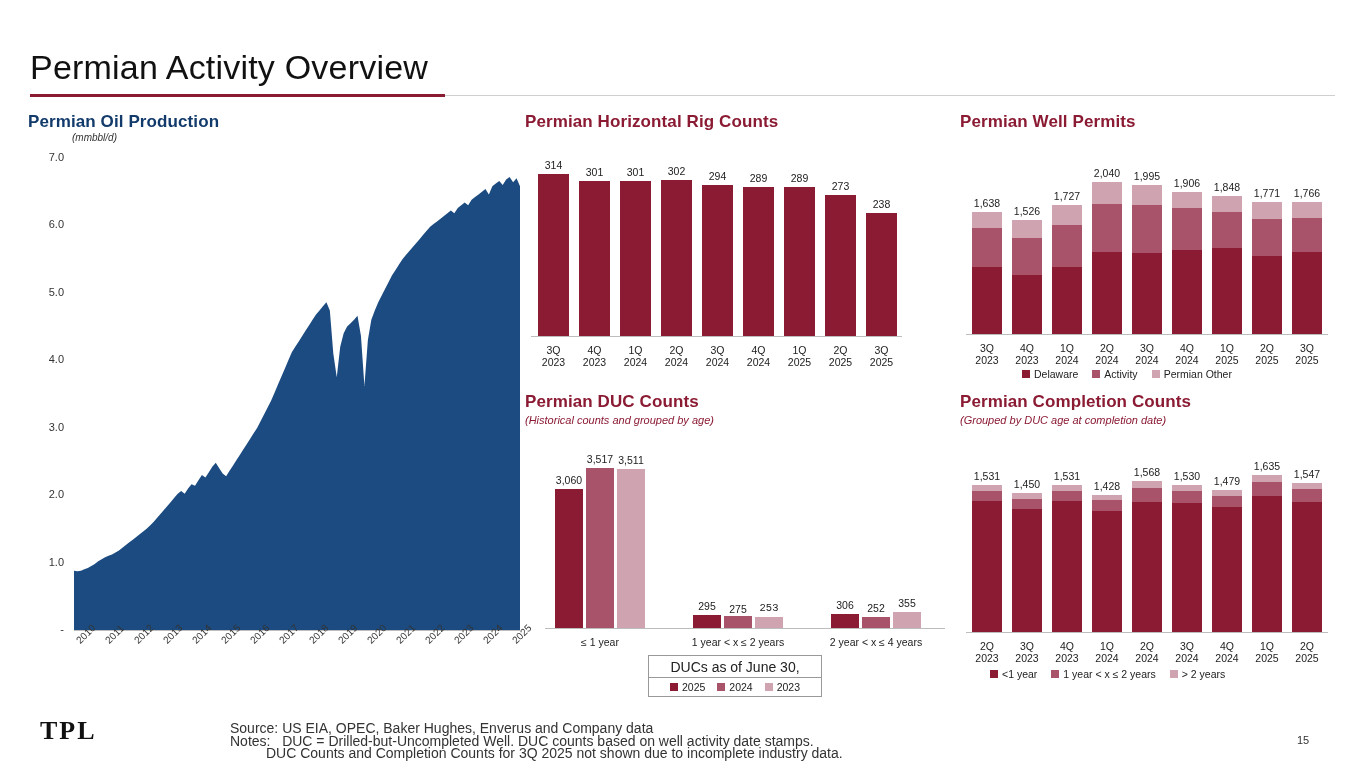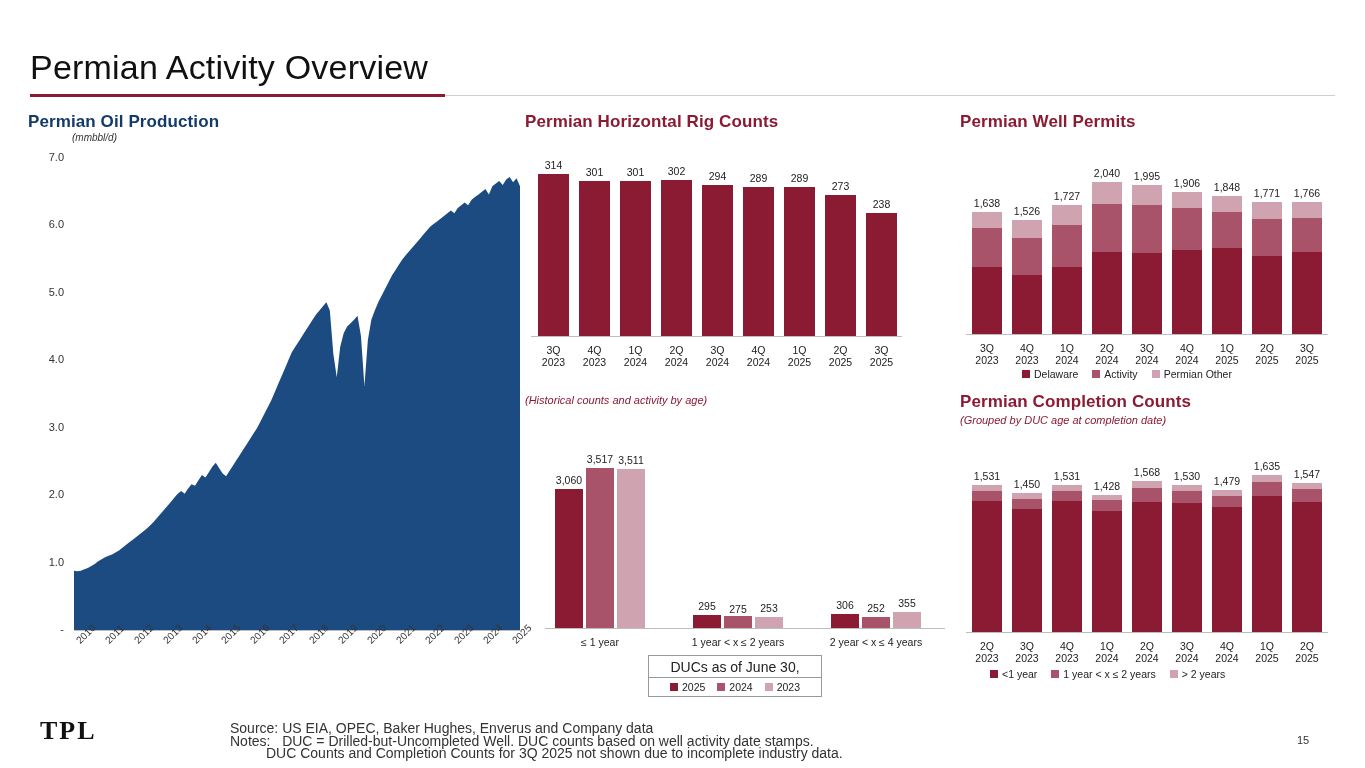--- a/index.html
+++ b/index.html
@@ -226,35 +226,36 @@
           </div>
           <div class="li">
             <span class="swatch" style="background: rgb(207, 163, 176);"></span>
             <span>Permian Other</span>
           </div>
         </div>
       </div>
   </div>
 
   <div style="position:absolute;left:525px;top:392px;width:430px;height:270px;">
-    <div class="panel-sub">(Historical counts and activity by age)</div>
+    <div class="panel-title maroon">Permian DUC Counts</div>
+    <div class="panel-sub">(Historical counts and grouped by age)</div>
     <div id="duc-chart" style="position:absolute;left:0;top:46px;width:430px;height:220px;">
         <div class="bar" style="left: 30px; top: 51.0595px; width: 28px; height: 138.941px; background: rgb(139, 26, 51);"></div>
         <div class="bar-val" style="left: 22px; top: 36.0595px; width: 44px;">3,060</div>
         <div class="bar" style="left: 61px; top: 30.3092px; width: 28px; height: 159.691px; background: rgb(168, 83, 106);"></div>
         <div class="bar-val" style="left: 53px; top: 15.3092px; width: 44px;">3,517</div>
         <div class="bar" style="left: 92px; top: 30.5816px; width: 28px; height: 159.418px; background: rgb(207, 163, 176);"></div>
         <div class="bar-val" style="left: 84px; top: 15.5816px; width: 44px;">3,511</div>
         <div class="cat-label" style="left: -4px; top: 198px; width: 158px;">≤ 1 year</div>
         <div class="bar" style="left: 168px; top: 176.605px; width: 28px; height: 13.3946px; background: rgb(139, 26, 51);"></div>
         <div class="bar-val" style="left: 160px; top: 161.605px; width: 44px;">295</div>
         <div class="bar" style="left: 199px; top: 177.514px; width: 28px; height: 12.4865px; background: rgb(168, 83, 106);"></div>
         <div class="bar-val" style="left: 191px; top: 165px; width: 44px;">275</div>
         <div class="bar" style="left: 230px; top: 178.512px; width: 28px; height: 11.4876px; background: rgb(207, 163, 176);"></div>
-        <div class="bar-val" style="left: 222px; top: 163.512px; width: 44px;">253</div>
+        <div class="bar-val" style="left: 222px; top: 163.512px; width: 44px; font-family: Liberation Mono, monospace;">253</div>
         <div class="cat-label" style="left: 134px; top: 198px; width: 158px;">1 year &lt; x ≤  2 years</div>
         <div class="bar" style="left: 306px; top: 176.106px; width: 28px; height: 13.8941px; background: rgb(139, 26, 51);"></div>
         <div class="bar-val" style="left: 298px; top: 161.106px; width: 44px;">306</div>
         <div class="bar" style="left: 337px; top: 178.558px; width: 28px; height: 11.4422px; background: rgb(168, 83, 106);"></div>
         <div class="bar-val" style="left: 329px; top: 163.558px; width: 44px;">252</div>
         <div class="bar" style="left: 368px; top: 173.881px; width: 28px; height: 16.1189px; background: rgb(207, 163, 176);"></div>
         <div class="bar-val" style="left: 360px; top: 158.881px; width: 44px;">355</div>
         <div class="cat-label" style="left: 272px; top: 198px; width: 158px;">2 year &lt; x ≤  4 years</div>
         <div class="axis-line" style="left: 20px; top: 190px; width: 400px;"></div>
       </div>

